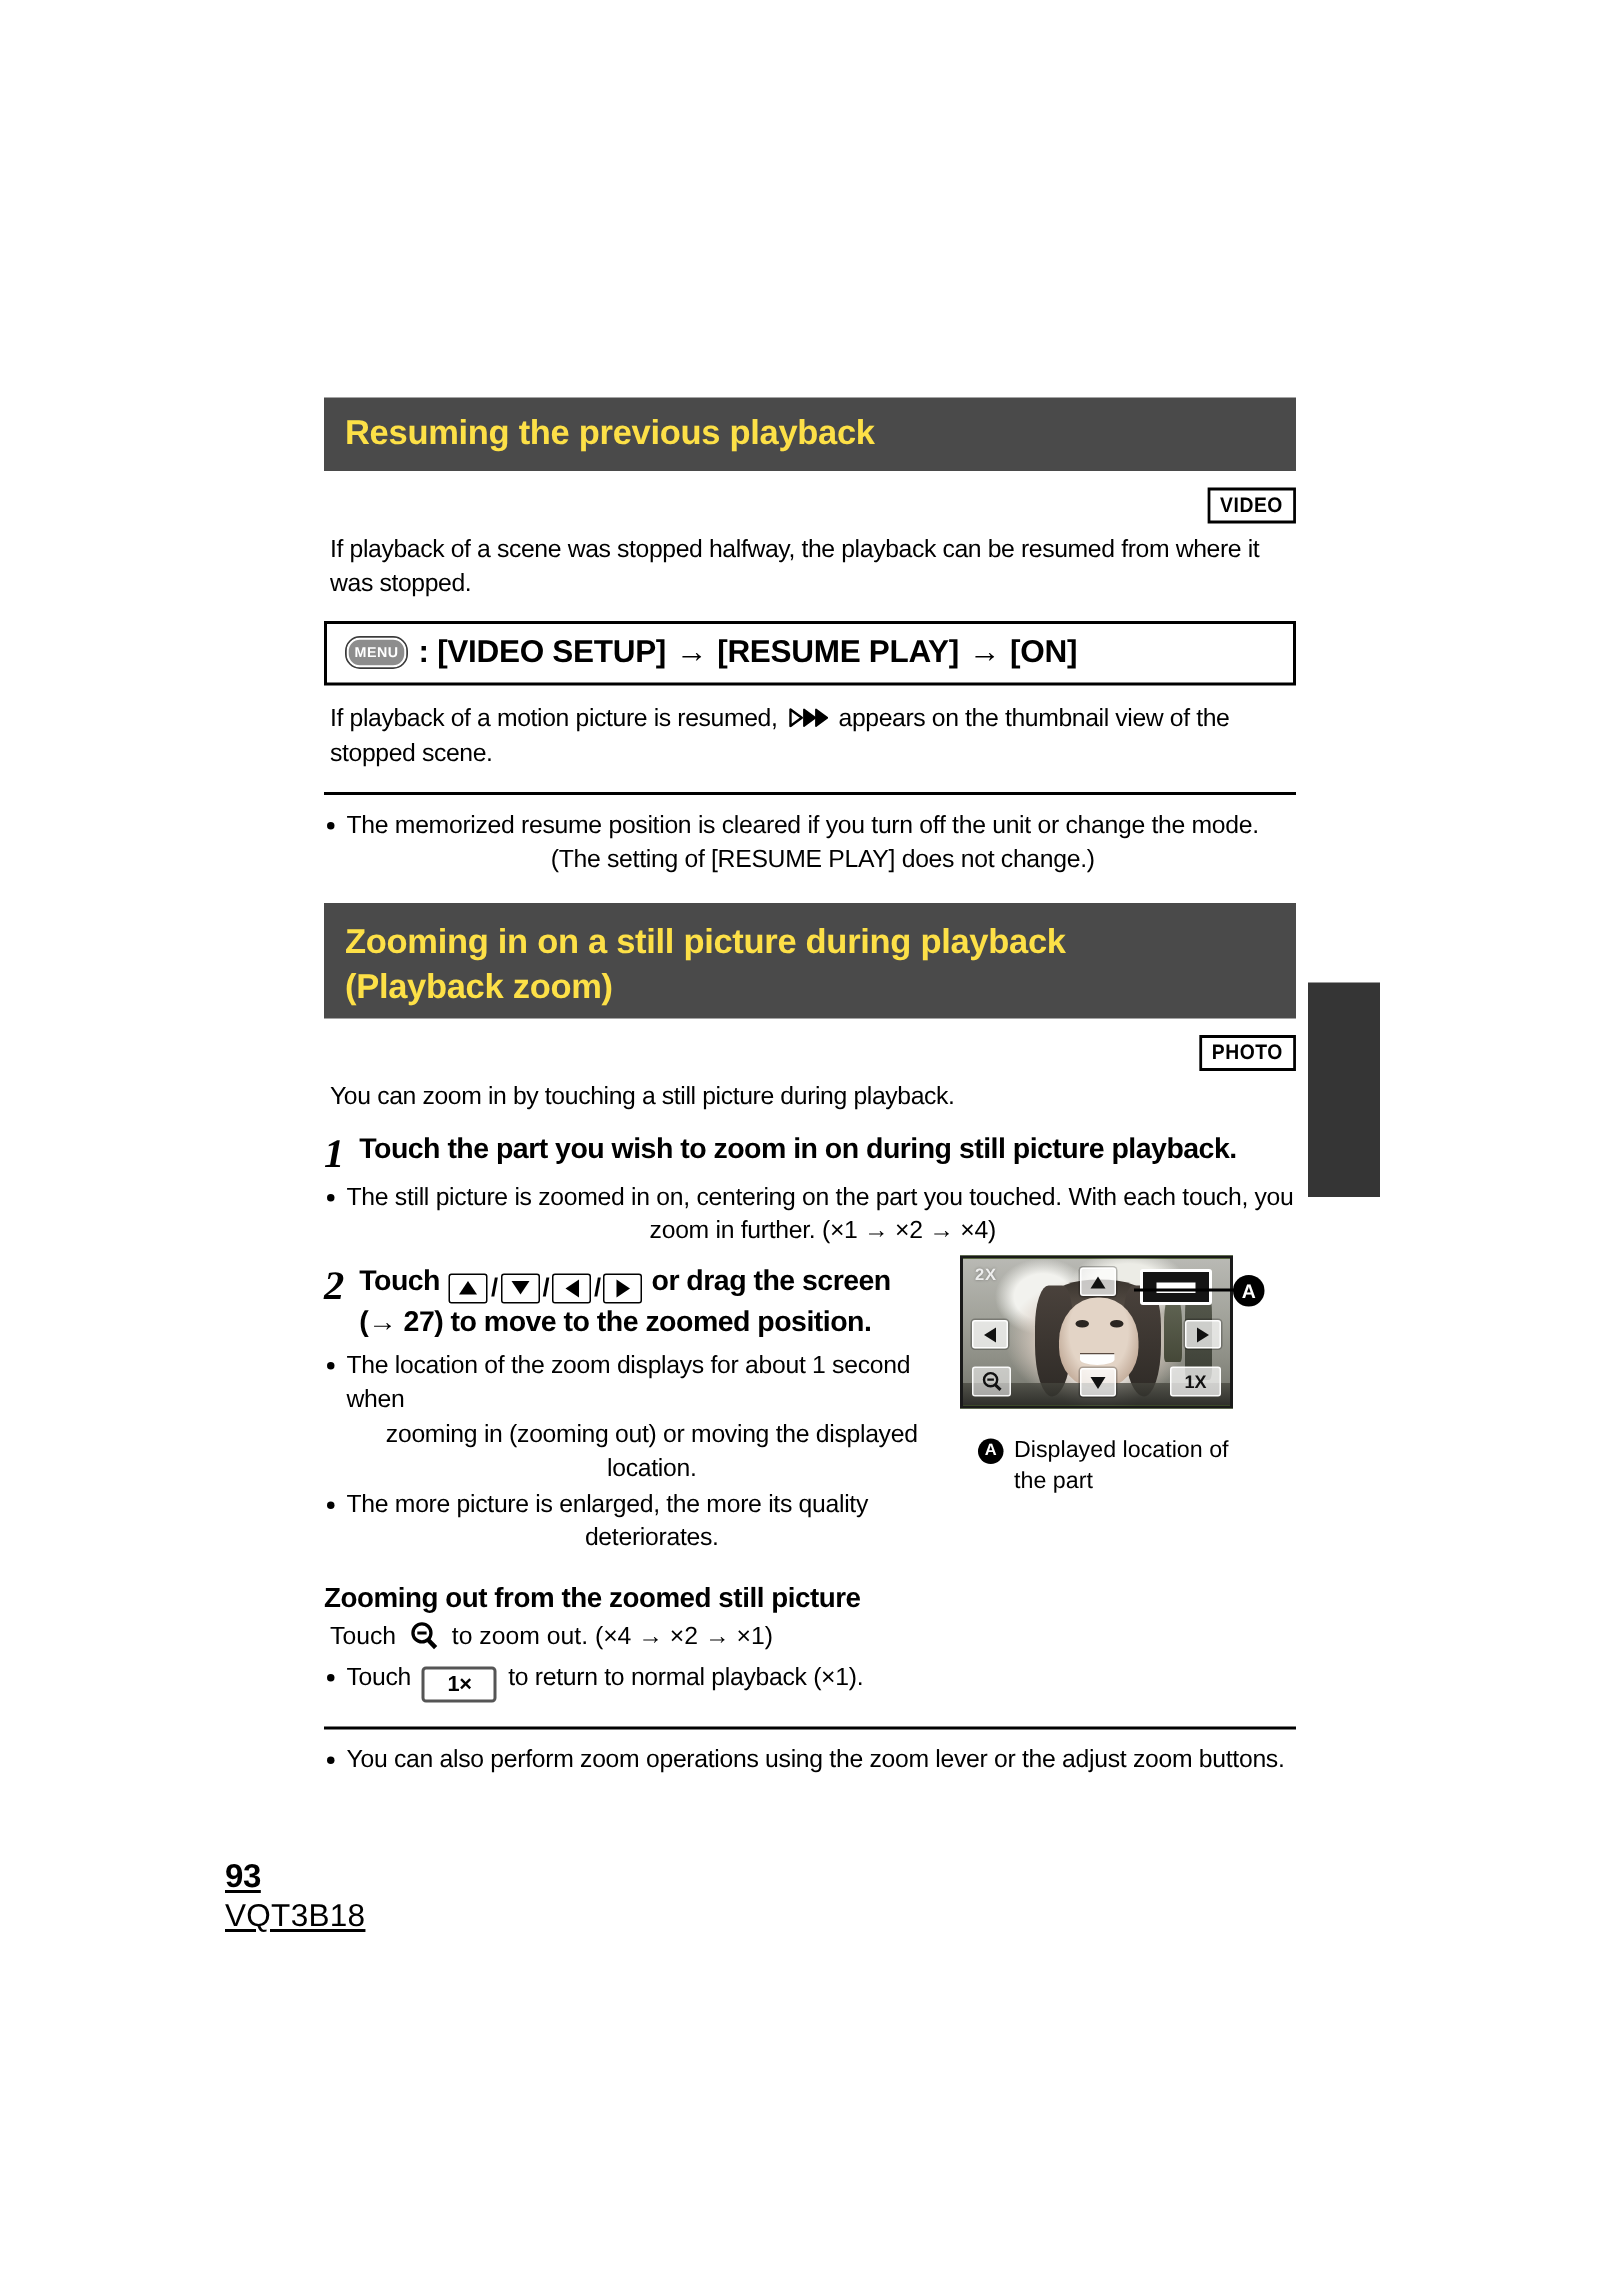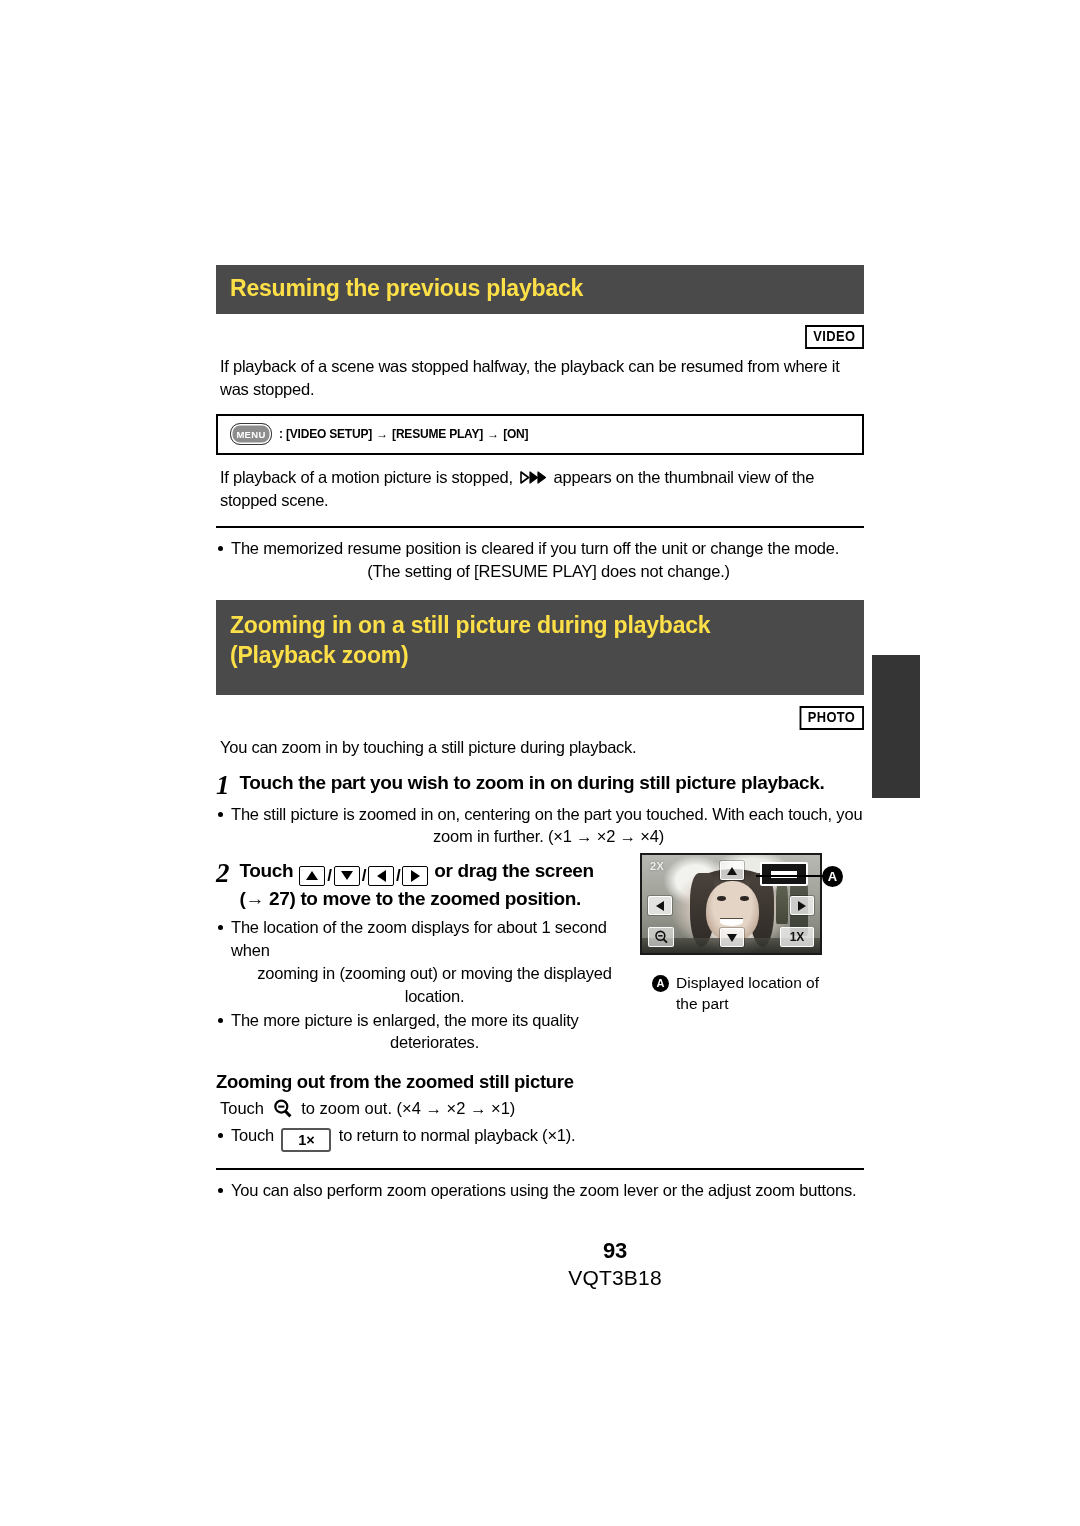--- a/index.html
+++ b/index.html
@@ -34,21 +34,21 @@
     background: #4a4a4a;
     color: #fde047;
     font-size: 23px;
     font-weight: bold;
     line-height: 1.30;
     padding: 9px 14px 10px 14px;
     letter-spacing: -0.2px;
   }
   .section-bar.two-line {
     padding-top: 11px;
-    padding-bottom: 24px;
+    padding-bottom: 6px;
   }
   .bar-line { display: block; }
 
   
   .badge-row {
     position: relative;
     height: 26px;
     margin-top: 11px;
   }
   .badge {
@@ -94,21 +94,21 @@
     background: #8d8d8d;
     border: 1.5px solid #3a3a3a;
     box-shadow: inset 0 0 0 1.5px #ffffff;
     color: #ffffff;
     font-size: 9.5px;
     font-weight: bold;
     letter-spacing: 0.3px;
     flex: 0 0 auto;
   }
   .menu-path {
-    font-size: 12px;
+    font-size: 21px;
     font-weight: bold;
     letter-spacing: -0.2px;
   }
   .menu-path .arrow { font-weight: normal; padding: 0 1px; }
 
   
   .resume-glyph {
     display: inline-block;
     position: relative;
     width: 26px;
@@ -432,21 +432,22 @@
     height: 143px;
     background: #353535;
   }
 
   
   .footer {
     position: absolute;
     left: 0;
     top: 1238px;
     width: 1080px;
-    text-align: center;
+    text-align: left;
+    text-decoration: underline;
   }
   .page-num {
     font-size: 22px;
     font-weight: bold;
     letter-spacing: -0.3px;
     margin-left: 150px;
   }
   .doc-code {
     font-size: 21px;
     margin-top: 2px;
@@ -472,21 +473,21 @@
       <span class="badge">VIDEO</span>
     </div>
 
     <p class="body-text tight">If playback of a scene was stopped halfway, the playback can be resumed from where it was stopped.</p>
 
     <div class="menu-box">
       <span class="menu-chip">MENU</span>
       <span class="menu-path"><span>:</span>&nbsp;<span>[VIDEO SETUP]</span>&nbsp;<span class="arrow">→</span>&nbsp;<span>[RESUME PLAY]</span>&nbsp;<span class="arrow">→</span>&nbsp;<span>[ON]</span></span>
     </div>
 
-    <p class="body-text tight" style="margin-top:11px"><span>If playback of a motion picture is stopped,</span>
+    <p class="body-text tight" style="margin-top:11px"><span>If playback of a motion picture is resumed,</span>
       <span class="resume-glyph">
         <svg width="26" height="13" viewBox="0 0 26 13" aria-hidden="true">
           <path d="M1 1 L1 12 L8.5 6.5 Z" fill="none" stroke="#000" stroke-width="1.6" stroke-linejoin="round"></path>
           <path d="M10 1 L10 12 L17.5 6.5 Z" fill="#000" stroke="#000" stroke-width="1.2" stroke-linejoin="round"></path>
           <path d="M18 1 L18 12 L25.5 6.5 Z" fill="#000" stroke="#000" stroke-width="1.2" stroke-linejoin="round"></path>
         </svg>
       </span>
       <span>appears on the thumbnail view of the stopped scene.</span>
     </p>
 

